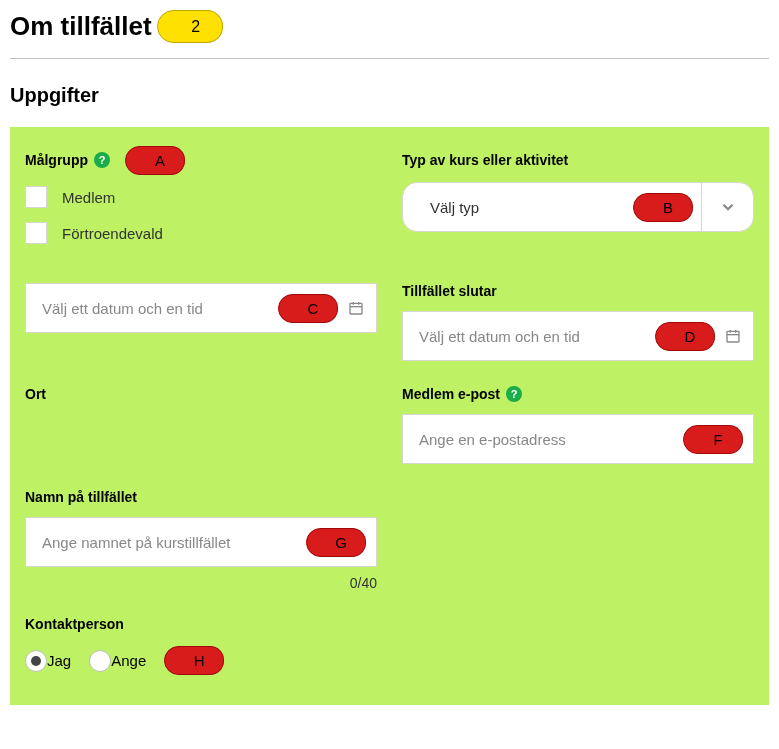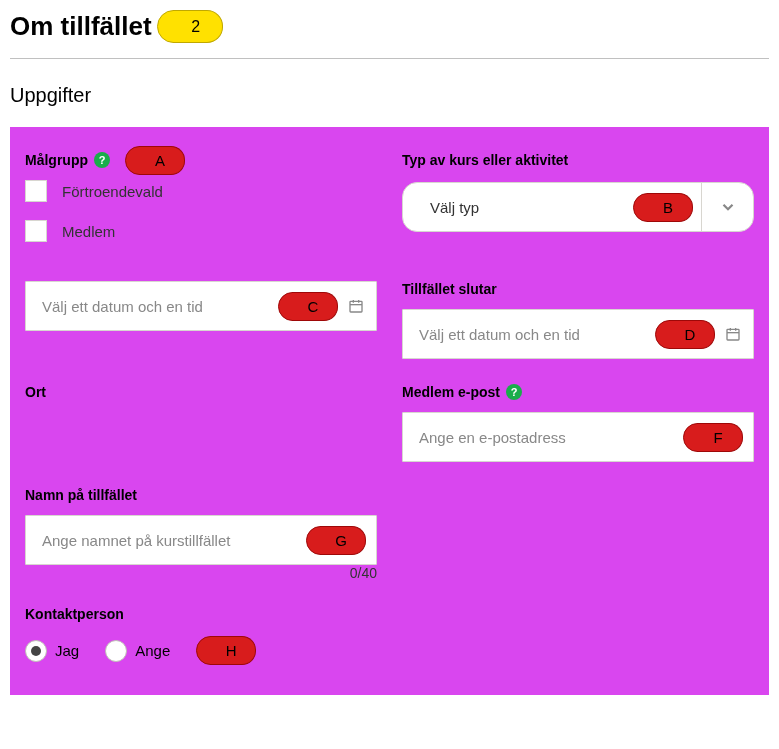--- a/index.html
+++ b/index.html
@@ -23,25 +23,25 @@
       font-size: 26px;
       font-weight: bold;
     }
     .divider {
       height: 1px;
       background: #c0c0c0;
       margin: 0 10px 25px 10px;
     }
     .section-header {
       font-size: 20px;
-      font-weight: normal;
+      font-weight: bold;
       padding: 0 0 20px 10px;
     }
     .form-panel {
-      background: #d946ef;
+      background: #bef264;
       margin: 0 10px;
       padding: 25px 15px 30px 15px;
     }
     .form-row {
       display: flex;
       gap: 25px;
       margin-bottom: 25px;
     }
     .form-col {
       flex: 1;
@@ -139,25 +139,26 @@
       align-items: center;
       justify-content: center;
       color: #888;
       cursor: pointer;
       padding-right: 10px;
     }
     .char-count {
       text-align: right;
       font-size: 14px;
       color: #333;
+      margin-top: 8px;
     }
     .radio-row {
       display: flex;
       align-items: center;
-      gap: 8px;
+      gap: 0;
     }
     .radio-btn {
       width: 22px;
       height: 22px;
       border-radius: 50%;
       background: #fff;
       border: 1px solid #c0beb8;
       display: flex;
       align-items: center;
       justify-content: center;
@@ -287,27 +288,27 @@
     <div class="form-col">
       <div class="form-label" style="position:relative;">
         <span>Målgrupp</span>
         <span class="help-icon">?</span>
         <span class="marker marker-red marker-overlay" style="left:100px; top:-6px;">
           <span class="drop"></span>
             <span class="body"></span>
           <span class="txt">A</span>
         </span>
       </div>
+      <div class="checkbox-row" style="margin-top:18px;">
+        <div class="checkbox-box"></div>
+        <span class="checkbox-label">Medlem</span>
+      </div>
       <div class="checkbox-row">
         <div class="checkbox-box"></div>
         <span class="checkbox-label">Förtroendevald</span>
-      </div>
-      <div class="checkbox-row" style="margin-top:18px;">
-        <div class="checkbox-box"></div>
-        <span class="checkbox-label">Medlem</span>
       </div>
     </div>
 
     <div class="form-col">
       <div class="form-label">Typ av kurs eller aktivitet</div>
       <div class="select-box" style="margin-top:14px;">
         <span class="select-value">Välj typ</span>
         <span class="marker marker-red marker-overlay" style="right:60px; top:10px;">
           <span class="drop"></span>
             <span class="body"></span>

